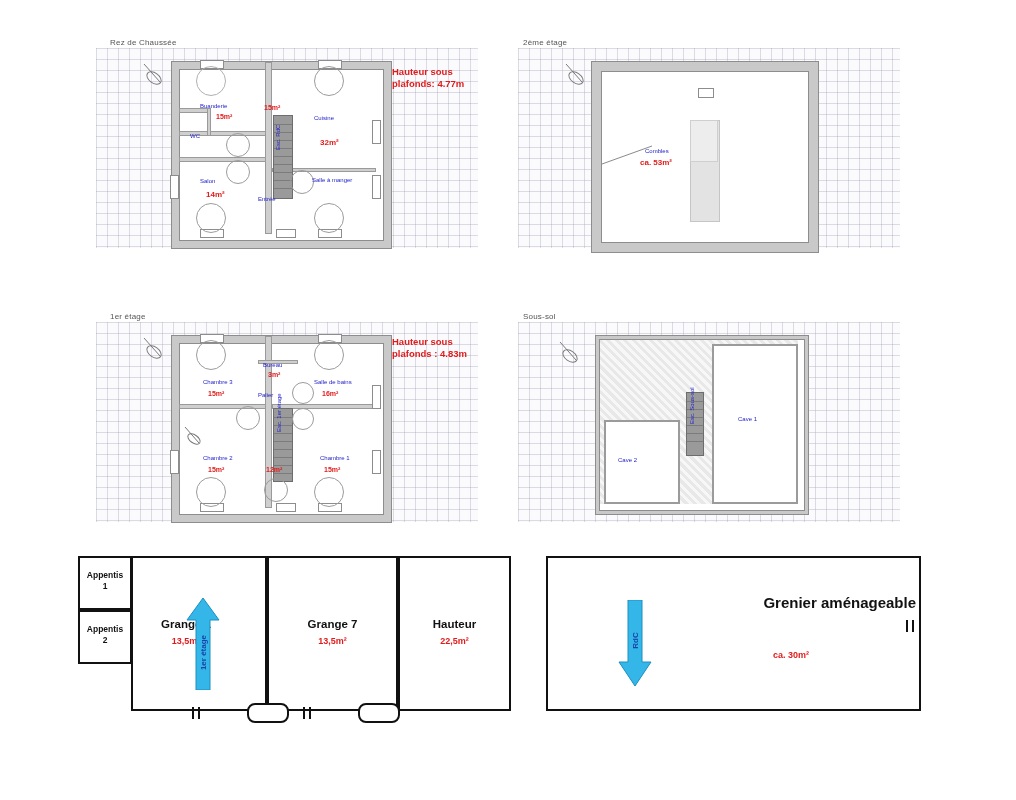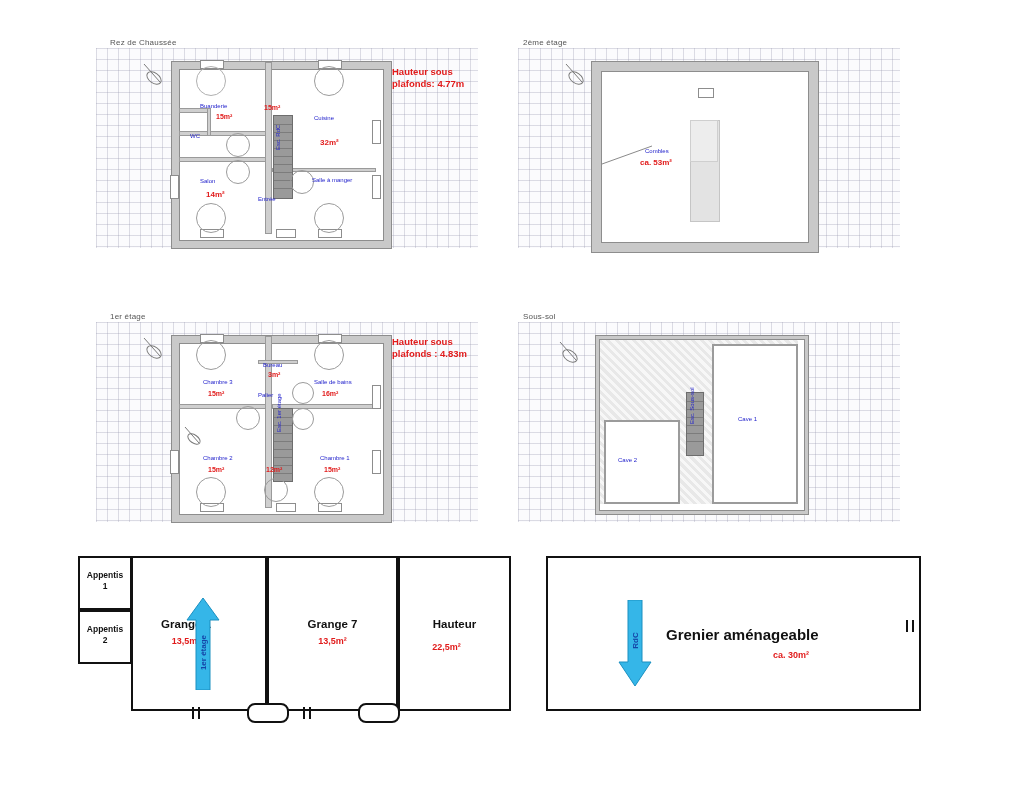--- a/index.html
+++ b/index.html
@@ -325,21 +325,21 @@
 
   <div class="bbox" style="left:131px;top:556px;width:136px;height:155px;"></div>
   <div class="bbox" style="left:267px;top:556px;width:131px;height:155px;"></div>
   <div class="bbox" style="left:398px;top:556px;width:113px;height:155px;"></div>
 
   <div class="btitle" style="left:131px;top:618px;width:110px;">Grange 1</div>
   <div class="barea" style="left:131px;top:636px;width:110px;">13,5m²</div>
   <div class="btitle" style="left:267px;top:618px;width:131px;">Grange 7</div>
   <div class="barea" style="left:267px;top:636px;width:131px;">13,5m²</div>
   <div class="btitle" style="left:398px;top:618px;width:113px;">Hauteur</div>
-  <div class="barea" style="left:390px;top:636px;width:113px;margin-top:6px;">22,5m²</div>
+  <div class="barea" style="left:398px;top:636px;width:113px;">22,5m²</div>
 
   <svg class="arrow-wrap" style="left:186px;top:598px;" width="34" height="92">
     <polygon points="17,0 33,22 24,22 24,92 10,92 10,22 1,22" fill="#35b6e8" stroke="#1a8fc0" stroke-width="1"></polygon>
   </svg>
   <div class="arrow-label" style="left:183px;top:648px;width:40px;text-align:center;color:#1545a8;">1er étage</div>
 
   <div class="tick" style="left:192px;top:707px;width:2px;height:12px;"></div>
   <div class="tick" style="left:198px;top:707px;width:2px;height:12px;"></div>
   <div class="tick" style="left:303px;top:707px;width:2px;height:12px;"></div>
   <div class="tick" style="left:309px;top:707px;width:2px;height:12px;"></div>
@@ -348,18 +348,18 @@
 </div>
 
 <div class="plan">
   <div class="bbox" style="left:546px;top:556px;width:375px;height:155px;"></div>
 
   <svg class="arrow-wrap" style="left:618px;top:600px;" width="34" height="86">
     <polygon points="17,86 33,62 24,62 24,0 10,0 10,62 1,62" fill="#35b6e8" stroke="#1a8fc0" stroke-width="1"></polygon>
   </svg>
   <div class="arrow-label" style="left:615px;top:636px;width:40px;text-align:center;color:#1545a8;">RdC</div>
 
-  <div class="btitle big" style="left:666px;top:626px;width:250px;text-align:left;">Grenier aménageable</div>
+  <div class="btitle big" style="left:666px;top:594px;width:250px;text-align:right;">Grenier aménageable</div>
   <div class="barea" style="left:666px;top:650px;width:250px;text-align:center;">ca. 30m²</div>
 
   <div class="tick" style="left:906px;top:620px;width:2px;height:12px;"></div>
   <div class="tick" style="left:912px;top:620px;width:2px;height:12px;"></div>
 </div>
 
 </body></html>

